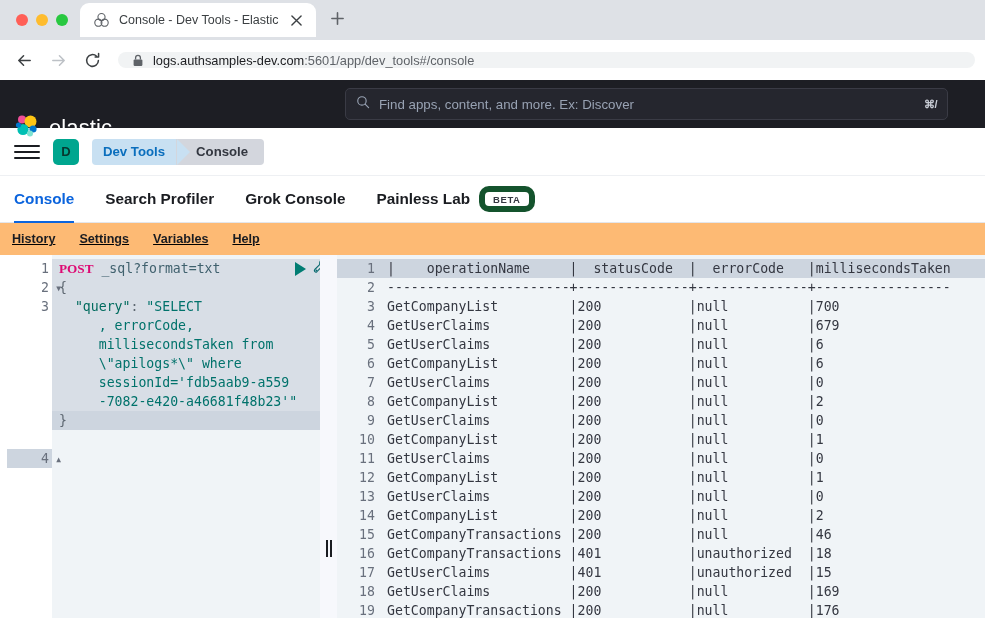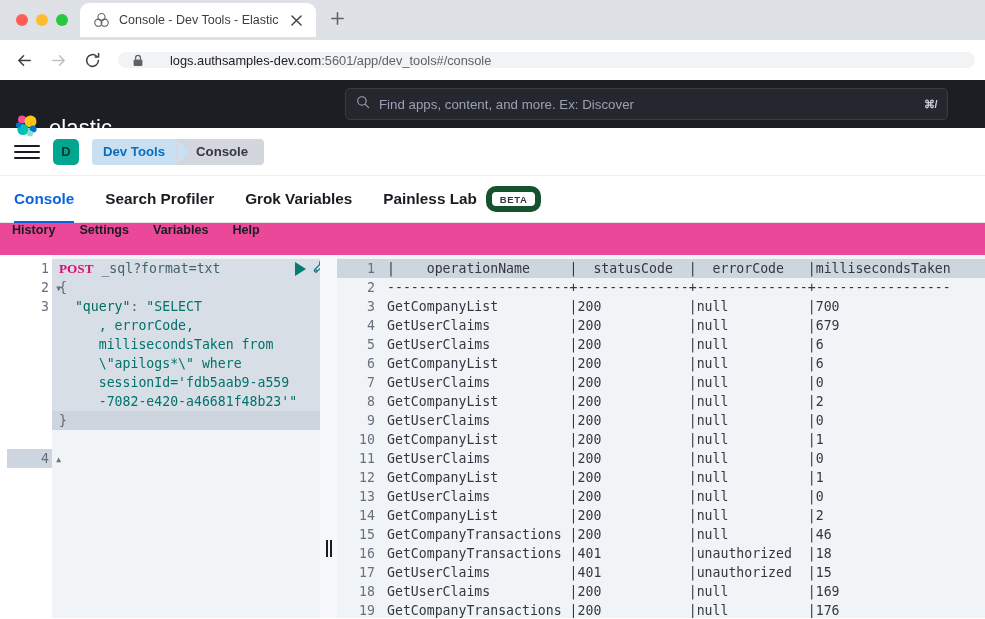--- a/index.html
+++ b/index.html
@@ -81,21 +81,21 @@
     flex: none;
   }
   .nav-btn.disabled { color: #bdc1c6; }
   .omnibox {
     flex: 1;
     height: 16px;
     background: #f1f3f4;
     border-radius: 14px;
     display: flex;
     align-items: center;
-    gap: 26px;
+    gap: 9px;
     padding: 0 14px;
     margin-left: 8px;
   }
   .omnibox .lock { flex: none; display: flex; align-items: center; }
   .url-text {
     font-size: 12.8px;
     color: #5f6368;
     white-space: nowrap;
     overflow: hidden;
   }
@@ -227,25 +227,26 @@
     font-size: 9.5px;
     font-weight: bold;
     letter-spacing: .6px;
     color: #343741;
     padding: 2px 8px 1px;
   }
 
   
   .console-toolbar {
     height: 32px;
-    background: #ec4899;
-    display: flex;
-    align-items: flex-start;
+    background: #fdba74;
+    display: flex;
+    align-items: center;
     gap: 24px;
     padding: 0 12px;
+    text-decoration: underline;
   }
   .console-toolbar .tb-item {
     font-size: 12.6px;
     font-weight: bold;
     color: #1a1c21;
   }
 
   
   .console-body {
     display: flex;
@@ -489,21 +490,21 @@
 </div>
 
 <div class="app-tabs">
   <div class="app-tab active">
     <span>Console</span>
   </div>
   <div class="app-tab">
     <span>Search Profiler</span>
   </div>
   <div class="app-tab">
-    <span>Grok Variables</span>
+    <span>Grok Console</span>
   </div>
   <div class="app-tab">
     <span>Painless Lab</span>
     <span class="beta-badge">BETA</span>
   </div>
 </div>
 
 <div class="console-toolbar">
   <span class="tb-item">History</span>
   <span class="tb-item">Settings</span>

